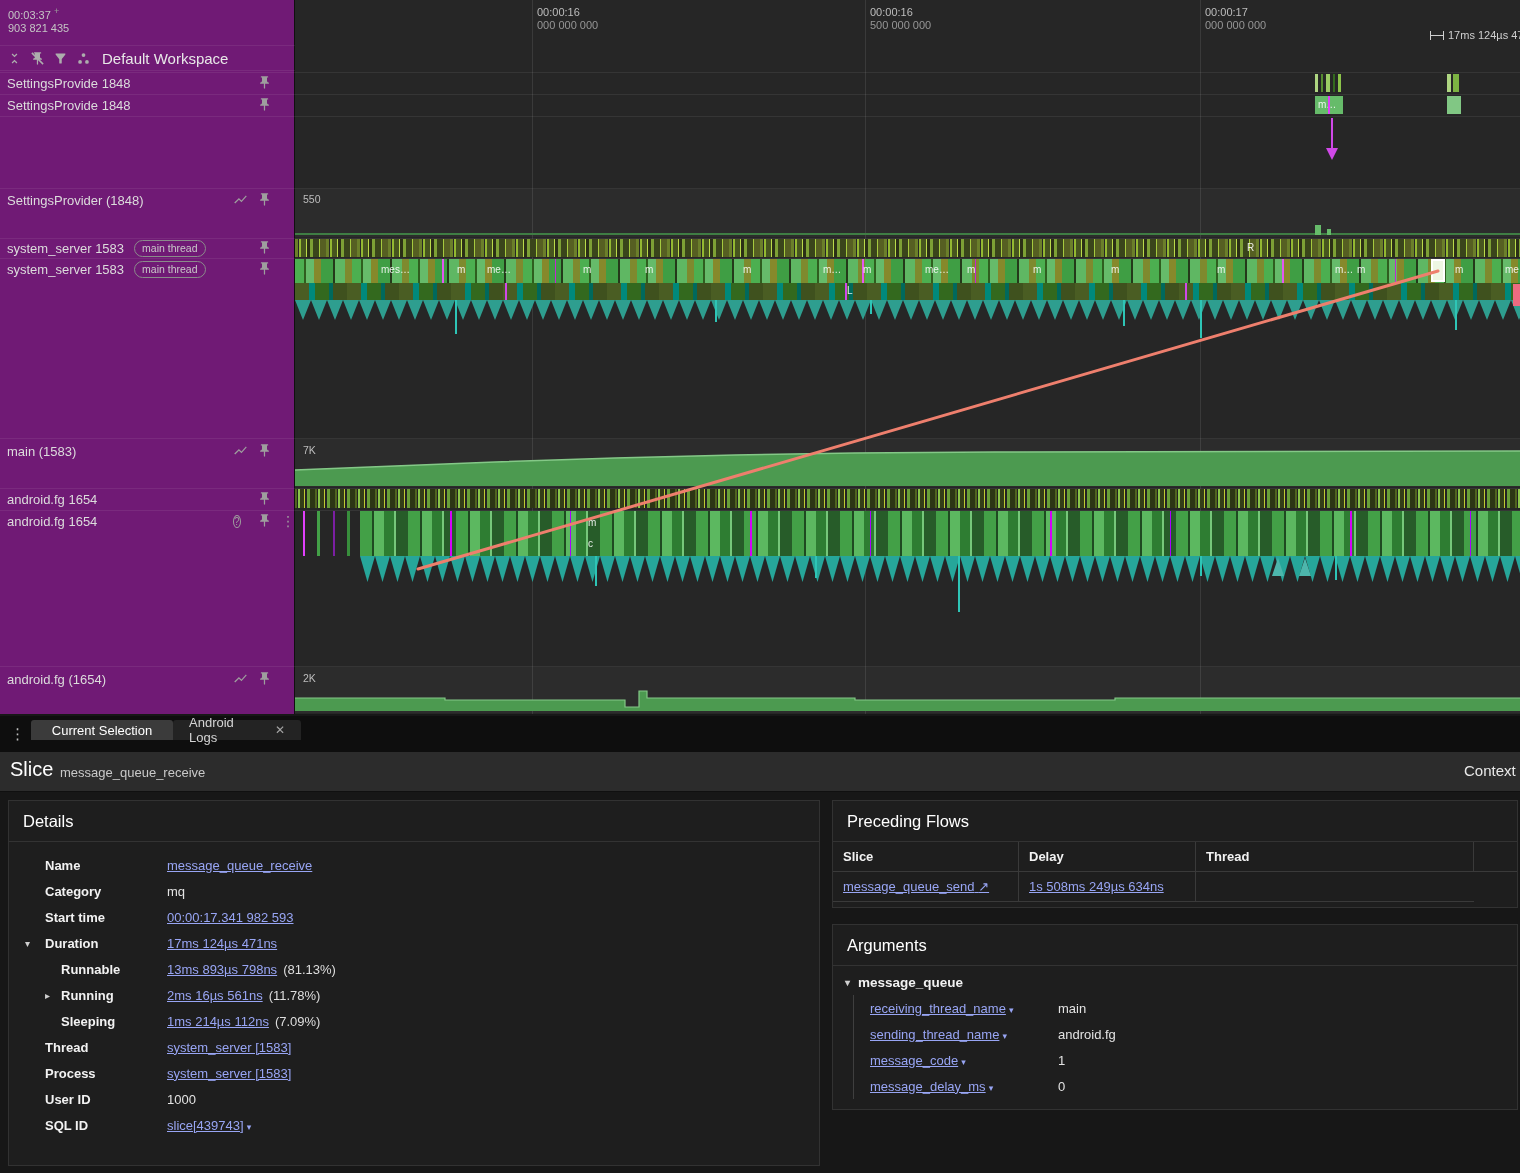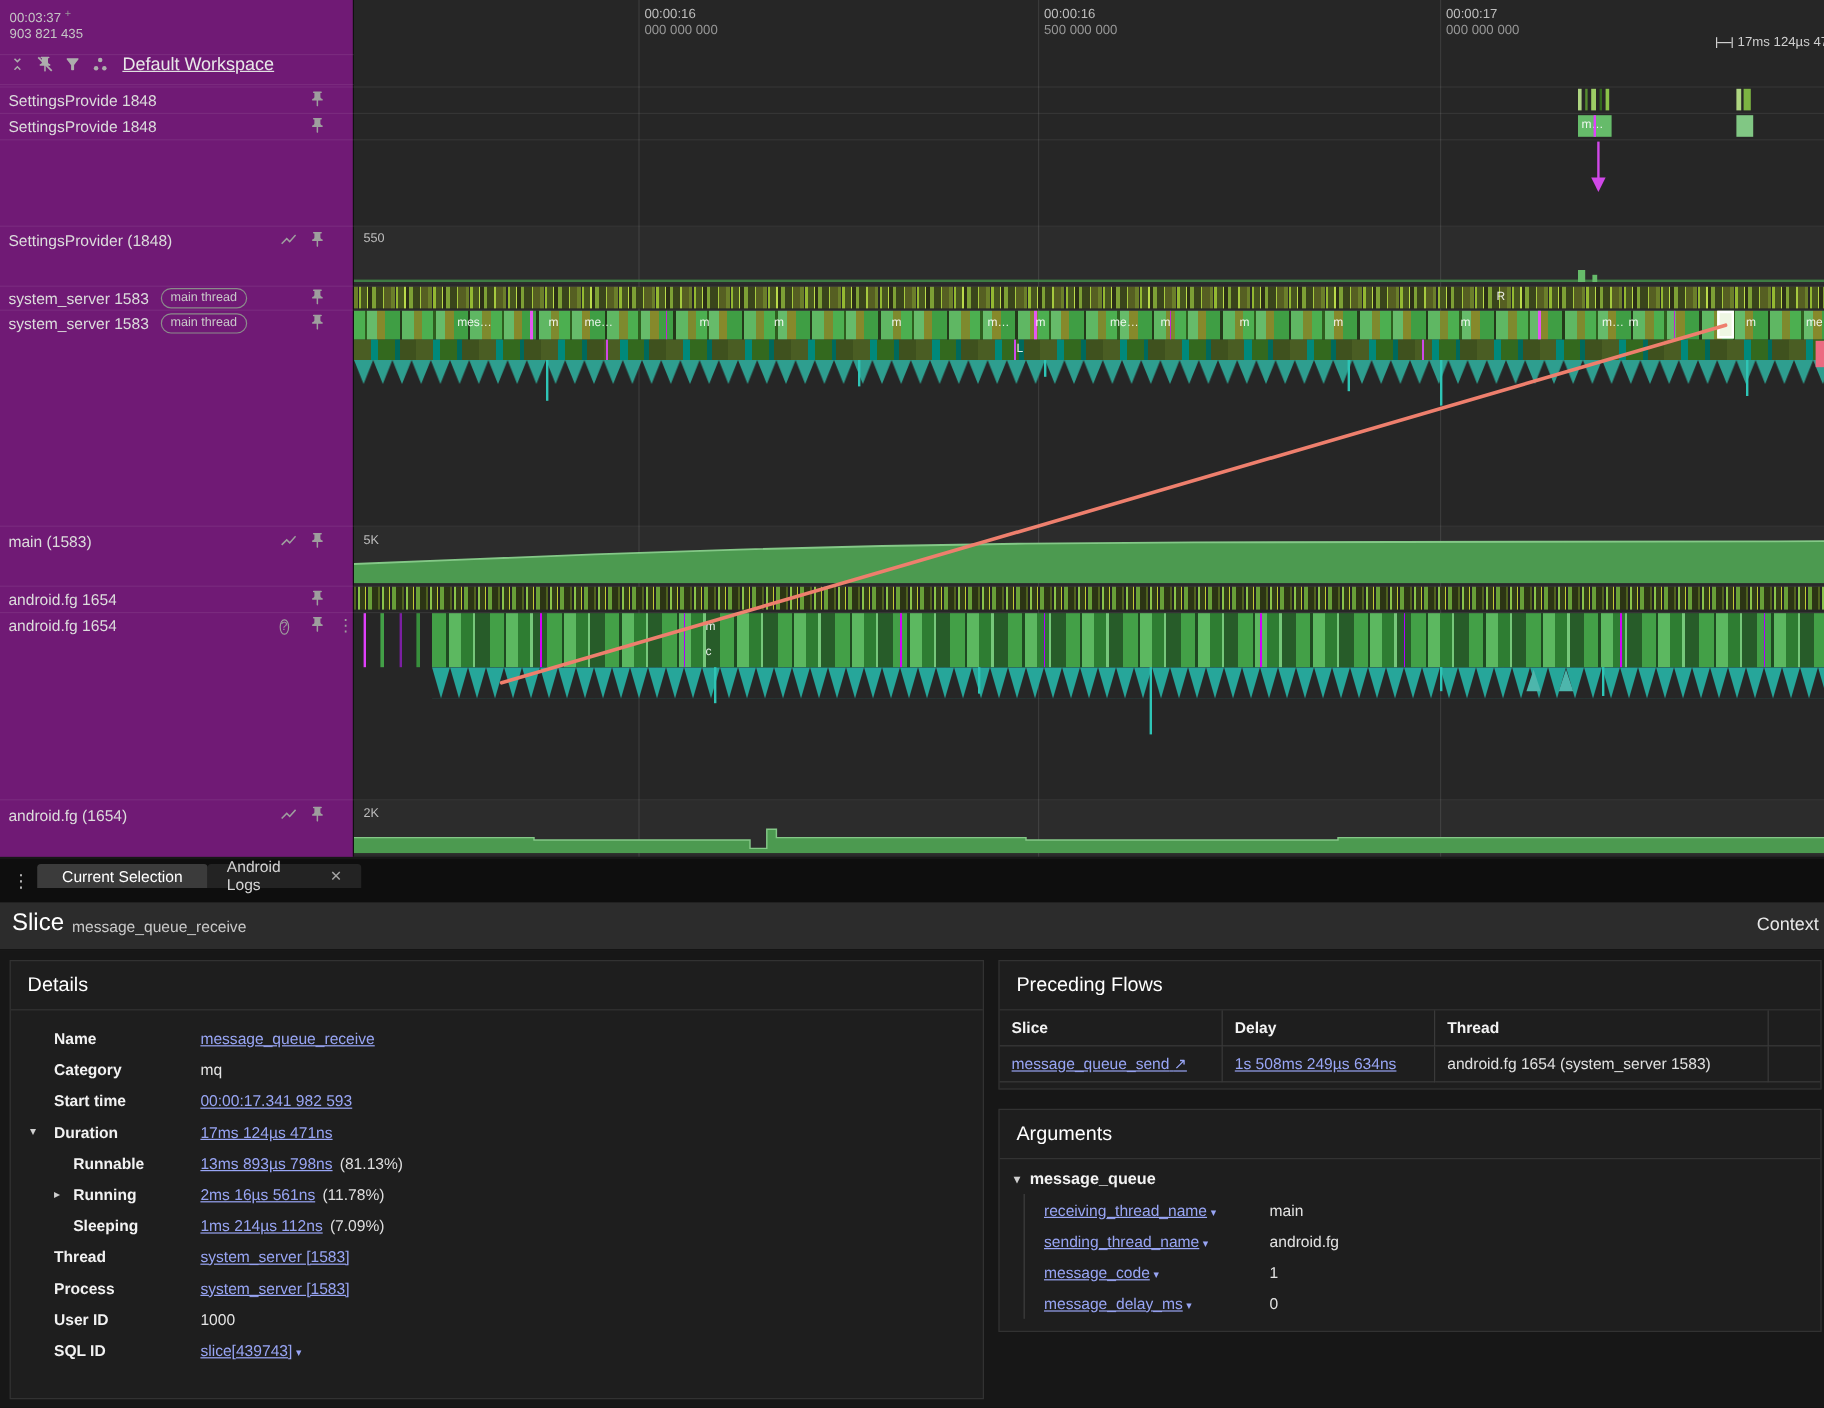--- a/index.html
+++ b/index.html
@@ -14,21 +14,21 @@
   .hline{position:absolute;left:0;width:1520px;height:1px;background:rgba(255,255,255,0.07);}
   .hline.sb{width:295px;}
   .tick{position:absolute;top:6px;font-size:11px;line-height:13px;color:#bdbdbd;white-space:nowrap;}
   .tick .sub{color:#969696;}
   .corner{position:absolute;left:8px;top:5px;font-size:11px;line-height:13px;color:#c5c5c5;}
   .corner sup{font-size:9px;color:#9a9a9a;}
   .selind{position:absolute;top:29px;left:1135px;display:flex;align-items:center;gap:4px;font-size:11px;color:#cfcfcf;white-space:nowrap;}
   .bracket{width:12px;height:9px;border-left:1px solid #cfcfcf;border-right:1px solid #cfcfcf;position:relative;flex:0 0 auto;}
   .bracket::after{content:"";position:absolute;left:0;right:0;top:4px;height:1px;background:#cfcfcf;}
 
-  .wsbar{position:absolute;left:0;top:45px;width:295px;height:26px;display:flex;gap:7px;padding-left:6px;box-sizing:border-box;text-decoration:underline;}
+  .wsbar{position:absolute;left:0;top:45px;width:295px;height:26px;display:flex;align-items:center;gap:7px;padding-left:6px;box-sizing:border-box;}
   .wsbar .title{font-size:15px;color:#e8e8e8;margin-left:4px;}
   .ic{width:15px;height:15px;fill:currentColor;display:block;}
   .icon-btn{color:#adadad;width:16px;height:16px;display:flex;align-items:center;justify-content:center;cursor:pointer;}
 
   .trow{position:absolute;left:0;width:309px;height:20px;display:flex;align-items:center;padding-left:7px;box-sizing:border-box;font-size:13px;color:#dcdcdc;white-space:nowrap;}
   .trow .nm{overflow:hidden;text-overflow:ellipsis;}
   .chip{border:1px solid #8b8b8b;border-radius:9px;font-size:10.5px;line-height:15px;padding:0 7px;color:#c9c9c9;margin-left:10px;}
   .rbtn{position:absolute;top:2px;color:#9e9e9e;}
   .help{width:14px;height:14px;border:1.5px solid #9e9e9e;border-radius:50%;font-size:10px;line-height:12px;text-align:center;box-sizing:border-box;color:#9e9e9e;}
   .kebab{font-size:14px;color:#9e9e9e;line-height:16px;}
@@ -125,21 +125,21 @@
       <div class="selind">
         <span class="bracket"></span>
         <span>17ms 124µs 47</span>
       </div>
 
       <div class="counterbg" style="top:189px;height:48px"></div>
       <div class="counterbg" style="top:439px;height:48px"></div>
       <div class="counterbg" style="top:667px;height:46px"></div>
 
       <div class="scale" style="left:8px;top:193px">550</div>
-      <div class="scale" style="left:8px;top:444px">5K</div>
+      <div class="scale" style="left:8px;top:444px">7K</div>
       <div class="scale" style="left:8px;top:672px">2K</div>
 
       <div class="minibar" style="left:1020px;top:74px;width:3px;height:18px;background:#aed581"></div>
       <div class="minibar" style="left:1026px;top:74px;width:2px;height:18px;background:#558b2f"></div>
       <div class="minibar" style="left:1031px;top:74px;width:4px;height:18px;background:#9ccc65"></div>
       <div class="minibar" style="left:1038px;top:74px;width:2px;height:18px;background:#33691e"></div>
       <div class="minibar" style="left:1043px;top:74px;width:3px;height:18px;background:#8bc34a"></div>
       <div class="minibar" style="left:1152px;top:74px;width:4px;height:18px;background:#aed581"></div>
       <div class="minibar" style="left:1158px;top:74px;width:6px;height:18px;background:#7cb342"></div>
 
@@ -482,21 +482,20 @@
         <div class="fcell">Slice</div>
         <div class="fcell">Delay</div>
         <div class="fcell">Thread</div>
         <div class="fcell"></div>
       </div>
       <div class="frow">
         <div class="fcell">
           <a class="lnk"><span>message_queue_send</span> <span>↗</span></a>
         </div>
         <div class="fcell"><a class="lnk">1s 508ms 249µs 634ns</a></div>
-        <div class="fcell"><span>android.fg 1654 (system_server 1583)</span></div>
         <div class="fcell"></div>
       </div>
     </div>
   </div>
 
   <div class="card" style="left:832px;top:924px;width:686px;height:186px">
     <div class="card-h">Arguments</div>
     <div class="agroup">
       <span class="exp">▾</span>
       <span>message_queue</span>

